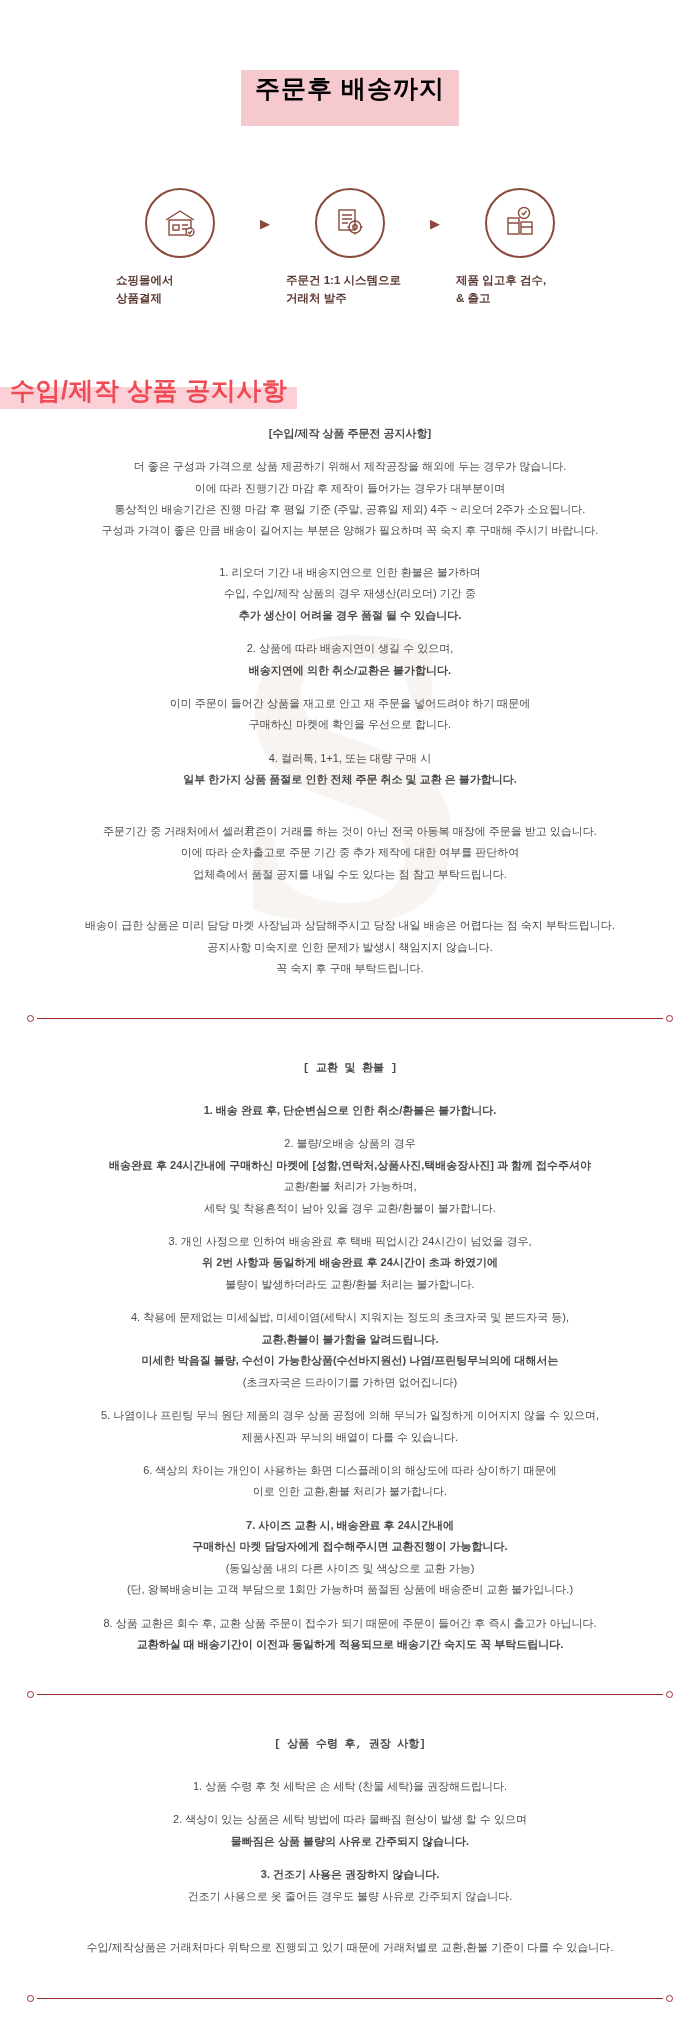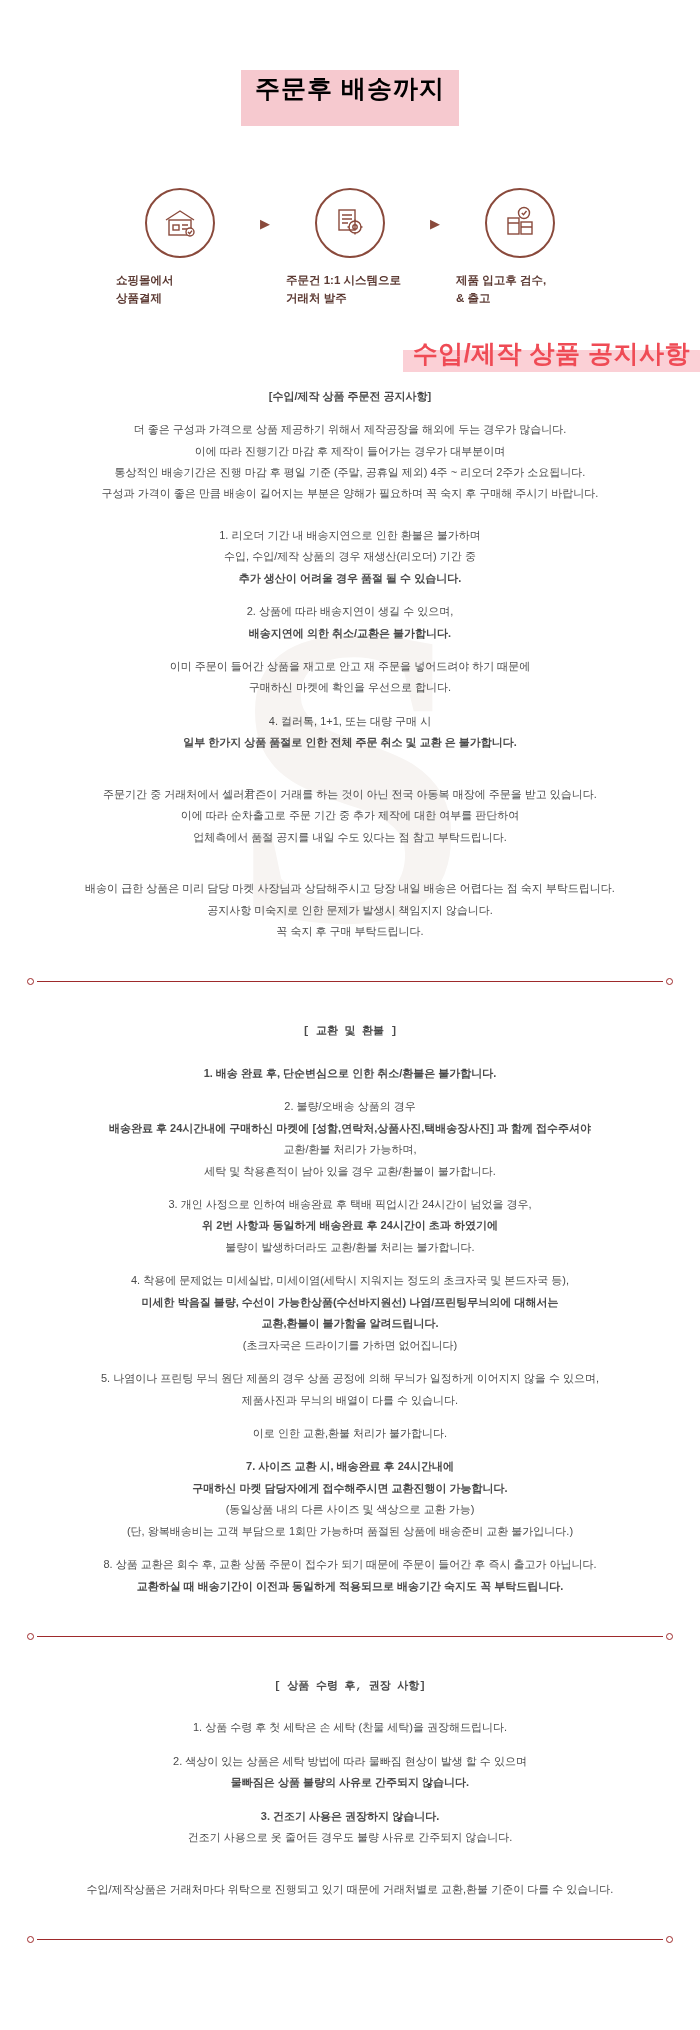--- a/index.html
+++ b/index.html
@@ -85,21 +85,21 @@
     width: 42px;
     display: flex;
     align-items: center;
     justify-content: center;
     height: 70px;
     color: #8a4a3c;
     font-size: 13px;
   }
 
   
-  .section-heading-wrap { text-align: right; margin-top: 28px; text-decoration: underline; }
+  .section-heading-wrap { text-align: left; margin-top: 65px; text-decoration: underline; }
   .section-heading {
     display: inline-block;
     font-size: 25px;
     font-weight: bold;
     color: #ef4b55;
     letter-spacing: 0.5px;
     padding: 1px 10px 2px;
     background: linear-gradient(to top, #fbd0d6 62%, transparent 62%);
   }
 
@@ -273,29 +273,30 @@
       <p class="red">교환/환불 처리가 가능하며,</p>
       <p>세탁 및 착용흔적이 남아 있을 경우 교환/환불이 불가합니다.</p>
 
       <div class="gap-s"></div>
       <p class="red">3. 개인 사정으로 인하여 배송완료 후 택배 픽업시간 24시간이 넘었을 경우,</p>
       <p class="redb">위 2번 사항과 동일하게 배송완료 후 24시간이 초과 하였기에</p>
       <p class="red">불량이 발생하더라도 교환/환불 처리는 불가합니다.</p>
 
       <div class="gap-s"></div>
       <p>4. 착용에 문제없는 미세실밥, 미세이염(세탁시 지워지는 정도의 초크자국 및 본드자국 등),</p>
+      <p class="redb">교환,환불이 불가함을 알려드립니다.</p>
       <p class="redb">미세한 박음질 불량, 수선이 가능한상품(수선바지원선) 나염/프린팅무늬의에 대해서는</p>
-      <p class="redb">교환,환불이 불가함을 알려드립니다.</p>
       <p>(초크자국은 드라이기를 가하면 없어집니다)</p>
 
       <div class="gap-s"></div>
       <p class="red">5. 나염이나 프린팅 무늬 원단 제품의 경우 상품 공정에 의해 무늬가 일정하게 이어지지 않을 수 있으며,</p>
       <p>제품사진과 무늬의 배열이 다를 수 있습니다.</p>
 
       <div class="gap-s"></div>
+      <p class="red">6. 색상의 차이는 개인이 사용하는 화면 디스플레이의 해상도에 따라 상이하기 때문에</p>
       <p>이로 인한 교환,환불 처리가 불가합니다.</p>
 
       <div class="gap-s"></div>
       <p class="redb">7. 사이즈 교환 시, 배송완료 후 24시간내에</p>
       <p class="redb">구매하신 마켓 담당자에게 접수해주시면 교환진행이 가능합니다.</p>
       <p>(동일상품 내의 다른 사이즈 및 색상으로 교환 가능)</p>
       <p>(단, 왕복배송비는 고객 부담으로 1회만 가능하며 품절된 상품에 배송준비 교환 불가입니다.)</p>
 
       <div class="gap-s"></div>
       <p>8. 상품 교환은 회수 후, 교환 상품 주문이 접수가 되기 때문에 주문이 들어간 후 즉시 출고가 아닙니다.</p>

